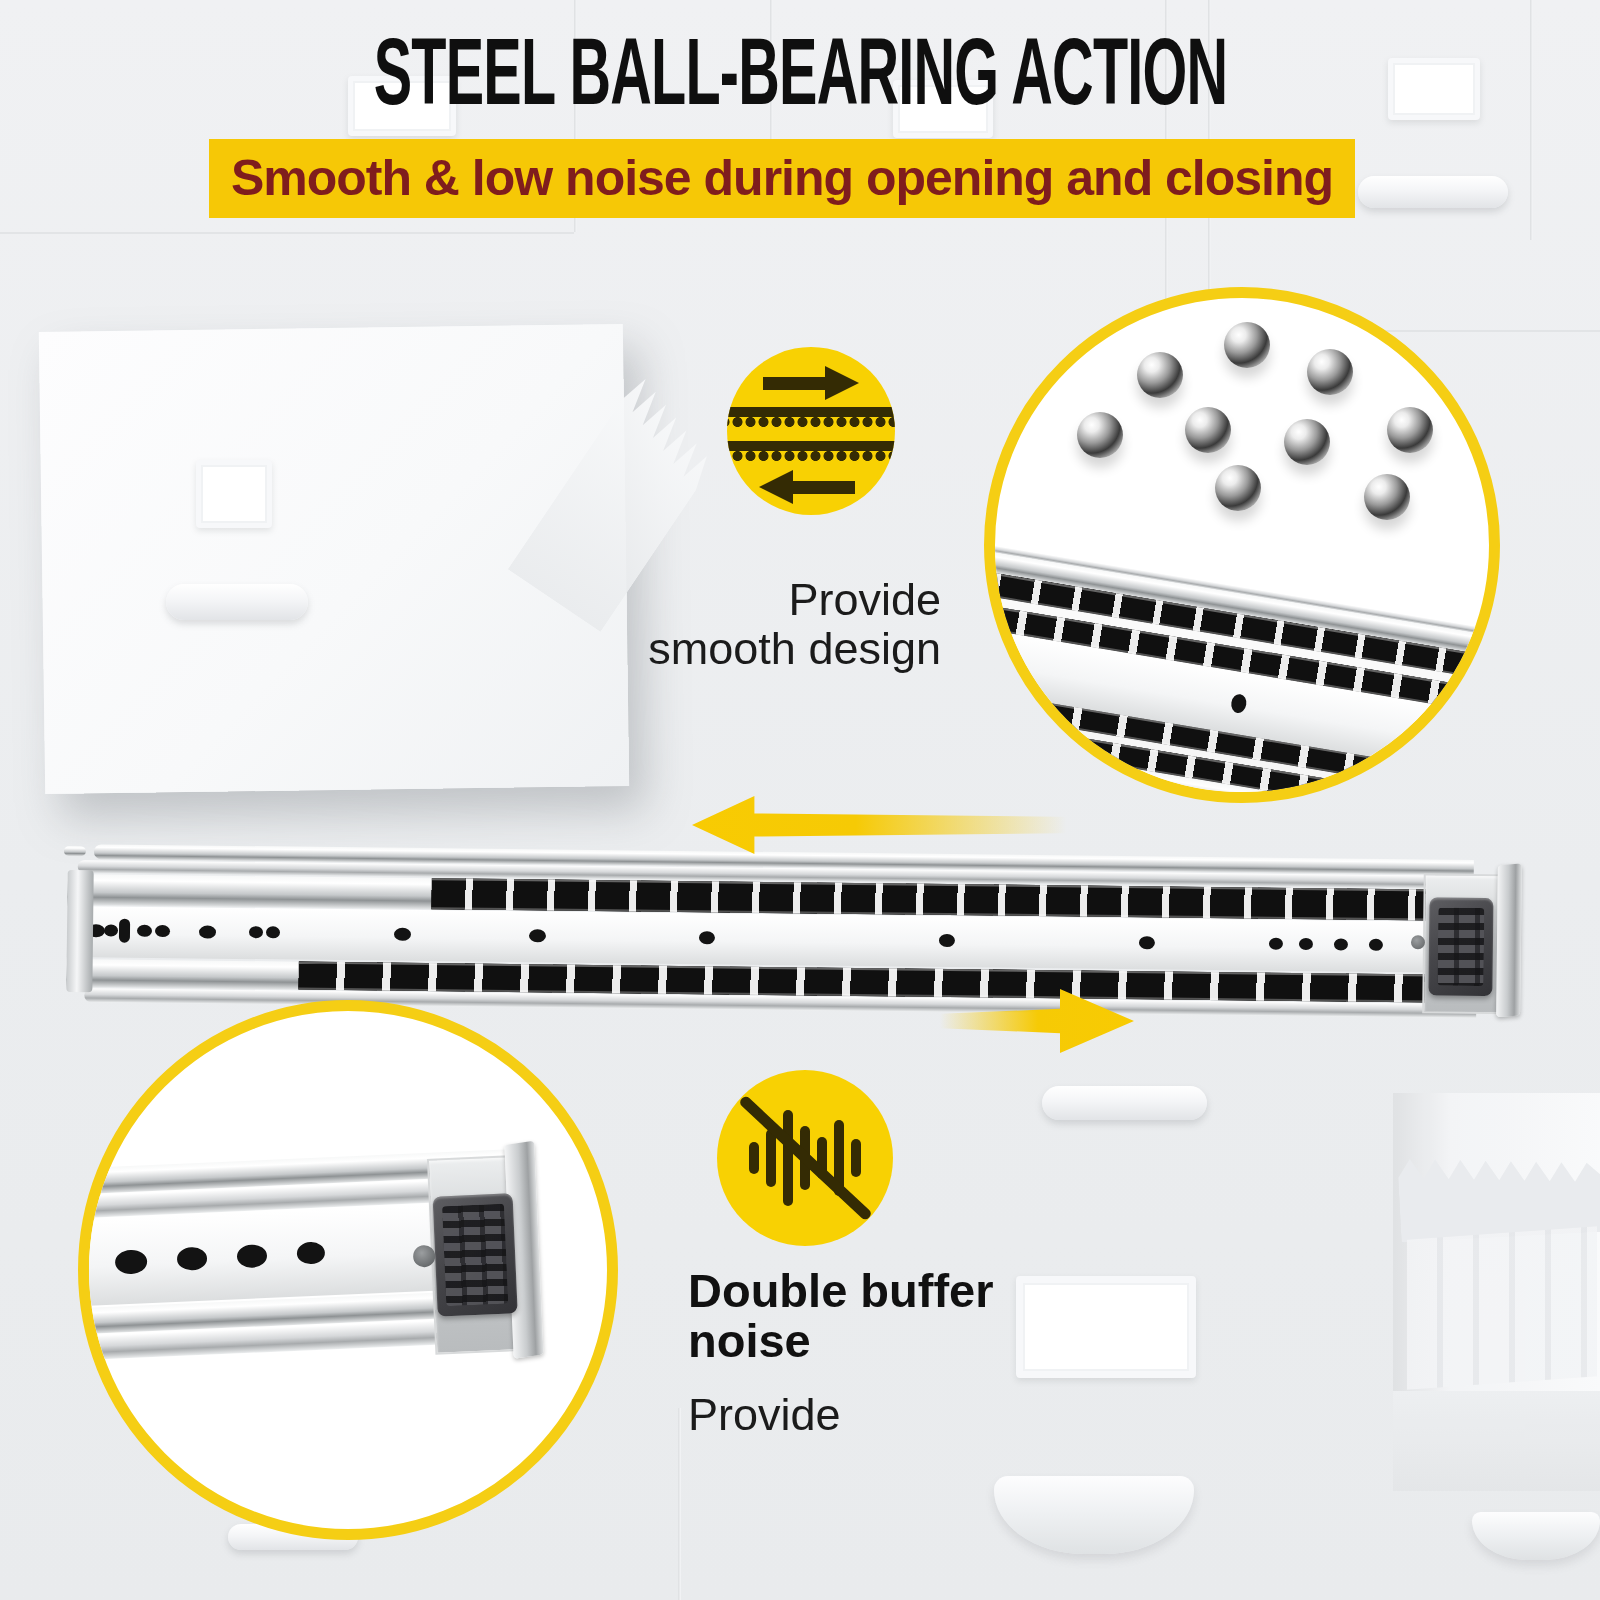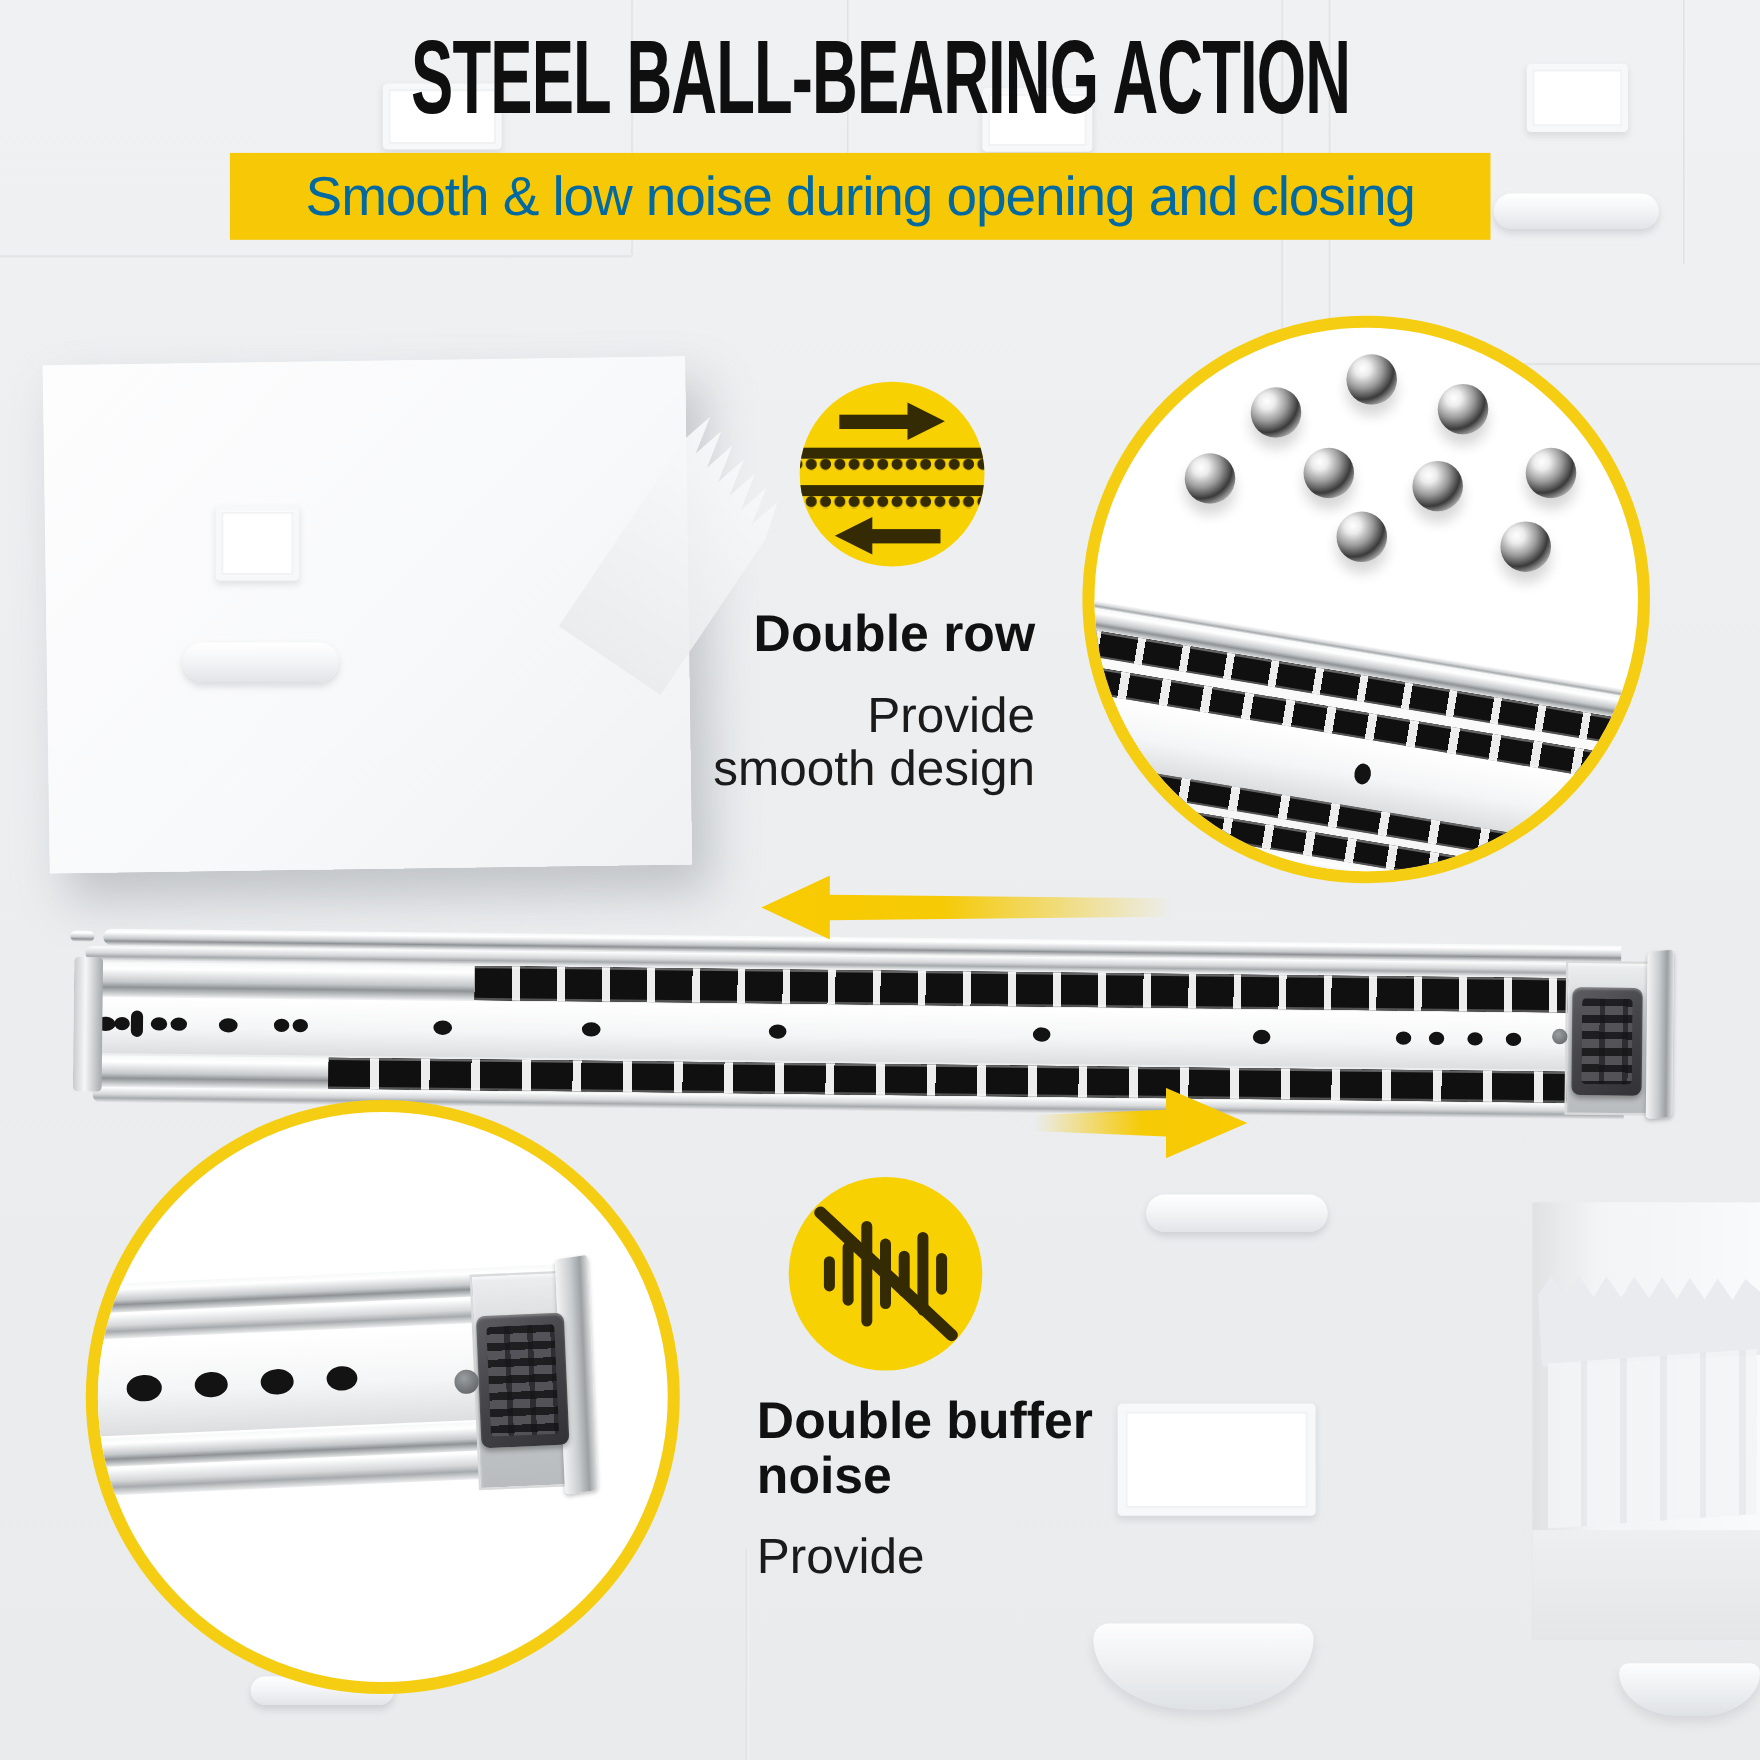--- a/index.html
+++ b/index.html
@@ -65,21 +65,21 @@
   .title-wrap { position:absolute; left:0; top:30px; width:1600px; text-align:center; }
   .title-text {
     display:inline-block; font-size:72px; font-weight:900; letter-spacing:-1px;
     color:#0f0f0f; transform: scale(0.8,1.32); transform-origin:center; white-space:nowrap;
   }
   .banner {
     position:absolute; left:209px; top:139px; width:1146px; height:79px;
     background:#f6c806; text-align:center;
   }
   .banner span {
-    font-size:50px; font-weight:normal; letter-spacing:-1px; line-height:79px; color:#0369a1;
+    font-size:50px; font-weight:bold; letter-spacing:-1px; line-height:79px; color:#7f1d1d;
   }
 
   
   .icon-circle {
     position:absolute; border-radius:50%; background:#f8d103; overflow:hidden;
   }
   .glyph { background:#342b04; position:absolute; }
   .dots-row {
     position:absolute; left:-8px; right:-8px; height:11px;
     background-image: radial-gradient(circle at 5.5px 5px, #342b04 4.6px, rgba(52,43,4,0) 5.4px);
@@ -200,21 +200,20 @@
   <div class="glyph" style="left:-8px; right:-8px; top:60px; height:10px;"></div>
   <div class="dots-row" style="top:70px;"></div>
   <div class="glyph" style="left:-8px; right:-8px; top:94px; height:10px;"></div>
   <div class="dots-row" style="top:104px;"></div>
   <div class="tri" style="left:32px; top:123px; border-top:17px solid transparent; border-bottom:17px solid transparent; border-right:34px solid #342b04;"></div>
   <div class="glyph" style="left:64px; top:134px; width:64px; height:13px;"></div>
 </div>
 
 <div class="feat-text" style="right:659px; top:551px; text-align:right;">
   <div class="feat-head">
-    <div>Double row</div>
   </div>
   <div class="feat-sub">
     <div>Provide</div>
     <div>smooth design</div>
   </div>
 </div>
 
 <div class="inset" style="left:984px; top:287px; width:516px; height:516px;">
   <div class="ball" style="left:229px; top:24px;"></div>
   <div class="ball" style="left:142px; top:54px;"></div>

